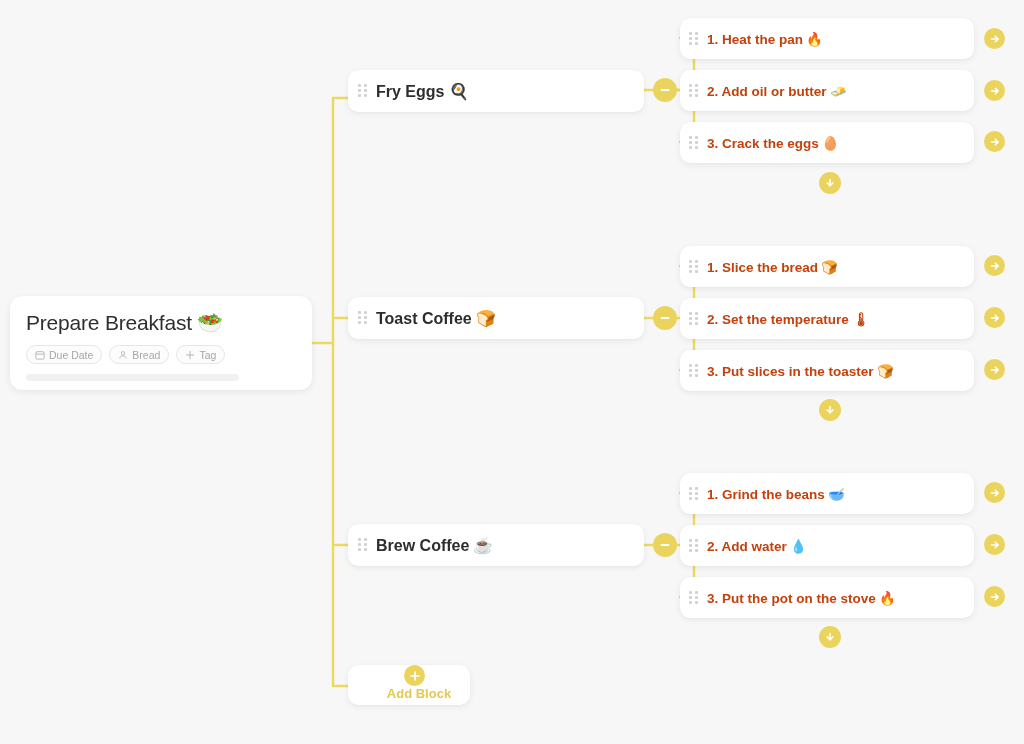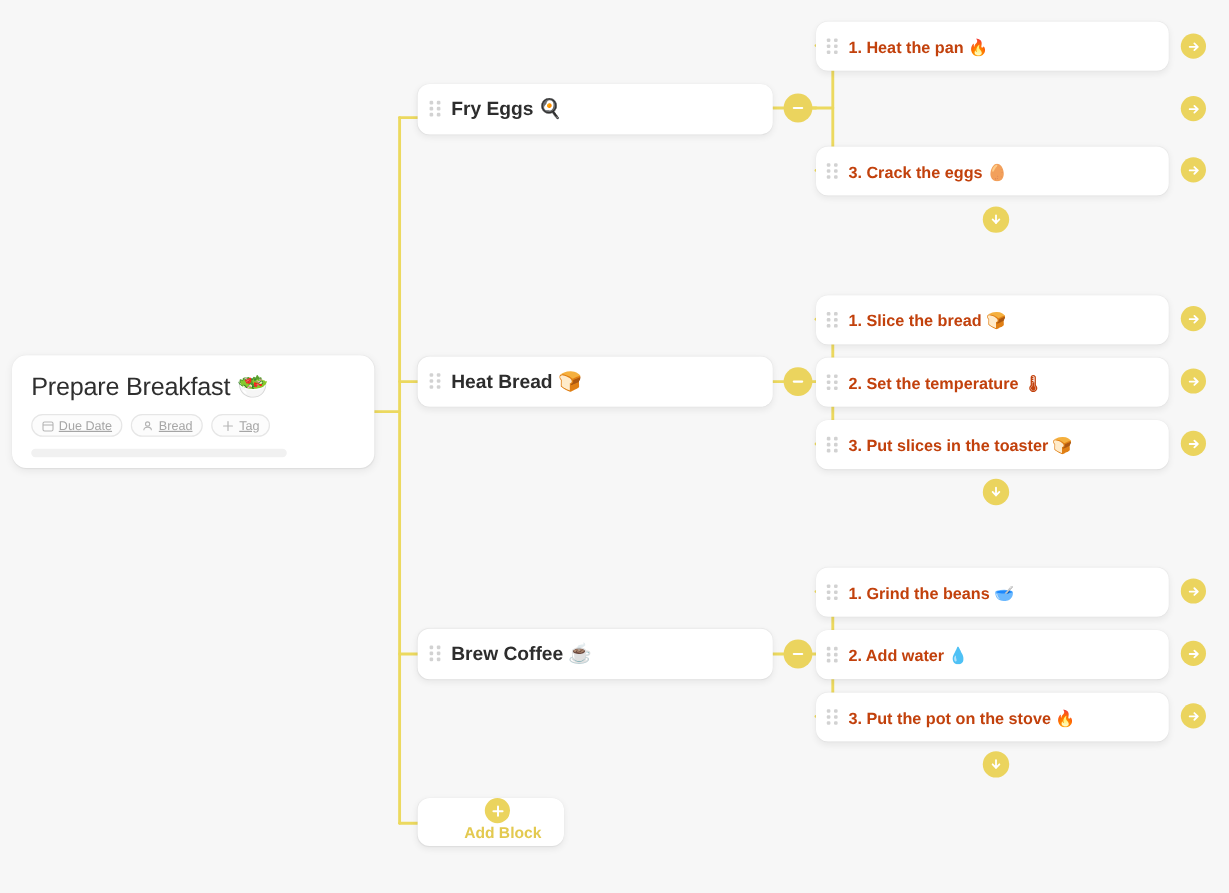--- a/index.html
+++ b/index.html
@@ -44,21 +44,20 @@
   .chip {
     display: inline-flex; align-items: center; gap: 4px;
     height: 19px;
     padding: 0 8px;
     border: 1px solid #e6e6e6;
     border-radius: 10px;
     background: #fcfcfc;
     font-size: 10.5px;
     color: #a6a6a6;
     white-space: nowrap;
-    text-decoration: underline;
   }
   .chip svg { display: block; }
   .ghost-bar {
     margin-top: 10px;
     width: 213px; height: 7px;
     border-radius: 4px;
     background: #f1f1f1;
   }
 
   
@@ -260,20 +259,31 @@
     <span class="leaf-label">1. Heat the pan 🔥</span>
   </div>
   <button class="rbtn" style="left:984px; top:28px">
     <span>
       <svg width="12" height="12" viewBox="0 0 12 12">
           <path d="M2.4 6h6.6M6.3 3.2 9.2 6l-2.9 2.8" fill="none" stroke="#ffffff" stroke-width="1.5" stroke-linecap="round" stroke-linejoin="round"></path>
         </svg>
     </span>
   </button>
 
+  <div class="leaf-card" style="top:70px">
+    <span class="drag-handle">
+        <i></i>
+        <i></i>
+        <i></i>
+        <i></i>
+        <i></i>
+        <i></i>
+      </span>
+    <span class="leaf-label">2. Add oil or butter 🧈</span>
+  </div>
   <button class="rbtn" style="left:984px; top:80px">
     <span>
       <svg width="12" height="12" viewBox="0 0 12 12">
           <path d="M2.4 6h6.6M6.3 3.2 9.2 6l-2.9 2.8" fill="none" stroke="#ffffff" stroke-width="1.5" stroke-linecap="round" stroke-linejoin="round"></path>
         </svg>
     </span>
   </button>
 
   <div class="leaf-card" style="top:122px">
     <span class="drag-handle">
@@ -304,21 +314,21 @@
 
   <div class="branch-card" style="top:297px">
     <span class="drag-handle">
         <i></i>
         <i></i>
         <i></i>
         <i></i>
         <i></i>
         <i></i>
       </span>
-    <span class="branch-label">Heat Bread 🍞</span>
+    <span class="branch-label">Toast Coffee 🍞</span>
   </div>
   <button class="rbtn minus" style="left:653px; top:306px">
     <span>
       <svg width="12" height="12" viewBox="0 0 12 12">
           <path d="M2.5 6h7" stroke="#ffffff" stroke-width="1.8" stroke-linecap="round"></path>
         </svg>
     </span>
   </button>
 
   <div class="leaf-card" style="top:246px">

